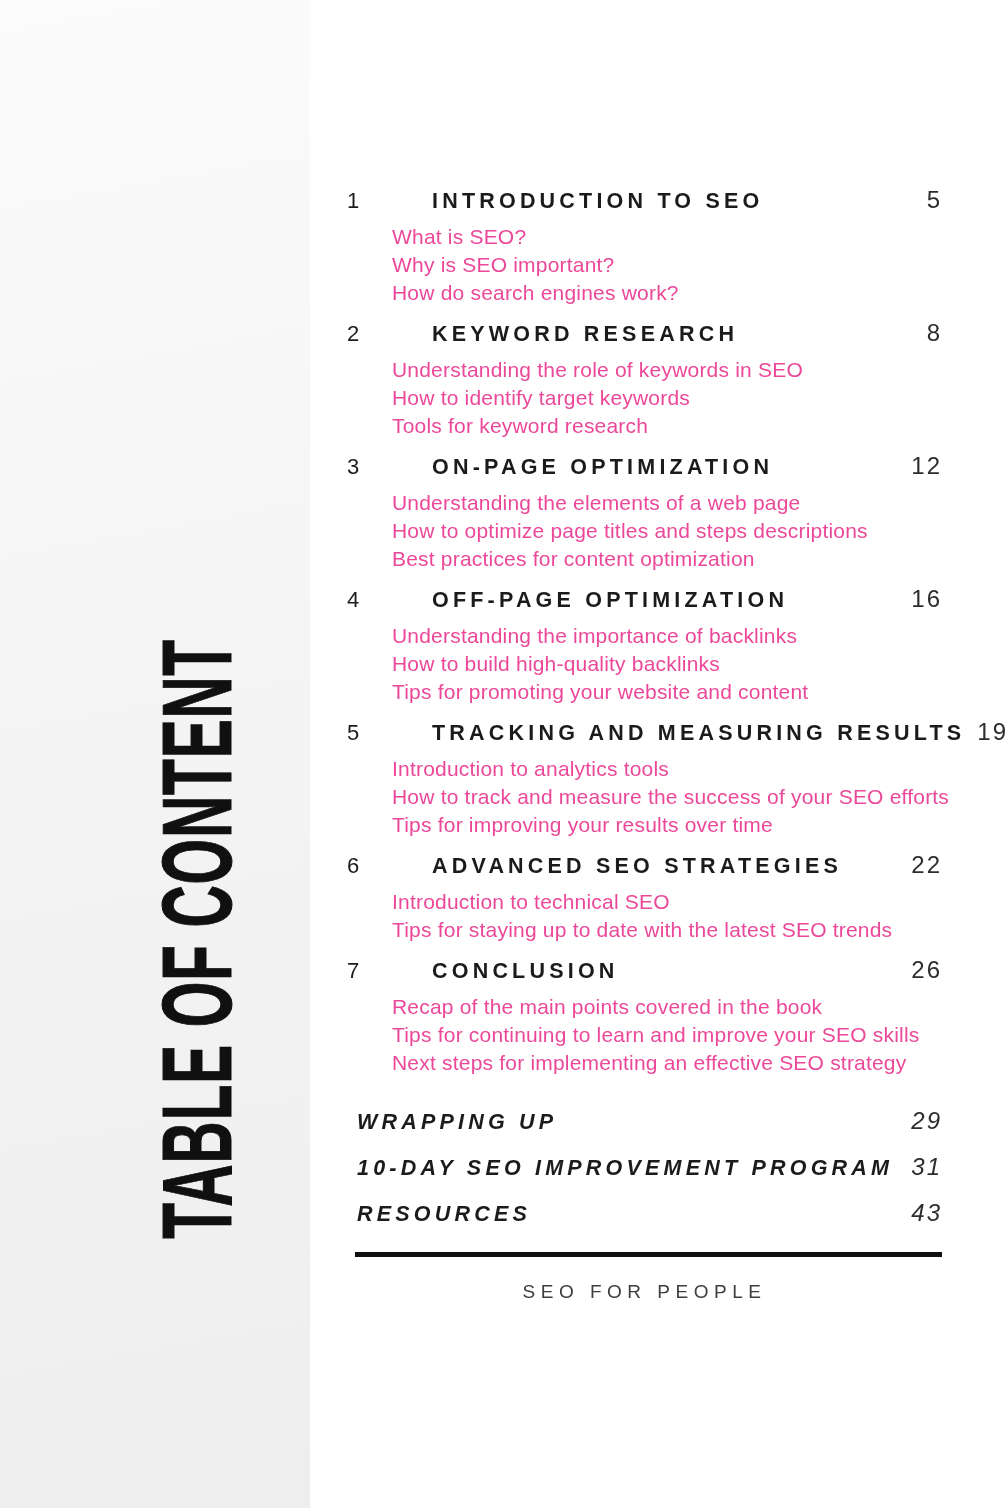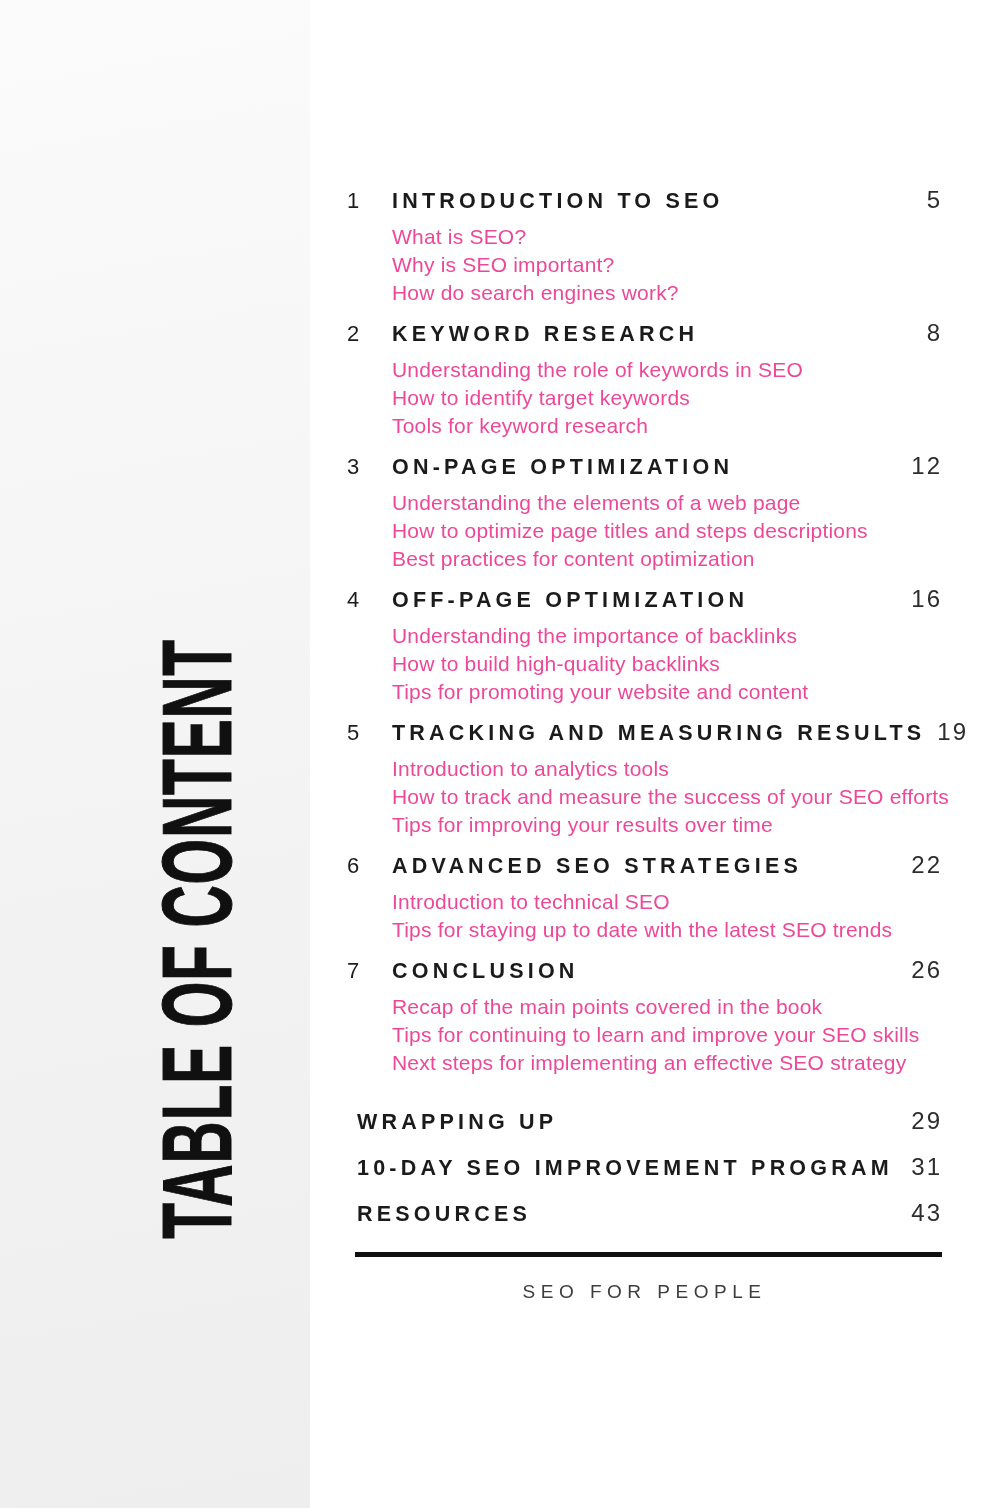--- a/index.html
+++ b/index.html
@@ -51,38 +51,39 @@
     flex: 0 0 45px;
     font-size: 22px;
     color: #1c1c1c;
   }
   .ch-title {
     font-size: 21.5px;
     font-weight: bold;
     letter-spacing: 4.2px;
     color: #1b1b1b;
     white-space: nowrap;
+    margin-left: 40px;
   }
   .ch-page {
     margin-left: auto;
     padding-left: 12px;
     font-size: 24px;
     font-weight: normal;
     letter-spacing: 2px;
     color: #2d2d2d;
   }
   .chapter-items { margin-left: 45px; }
   .chapter-items .sub {
     font-size: 21px;
     line-height: 28px;
     letter-spacing: 0.2px;
     color: #ec4899;
     white-space: nowrap;
   }
-  .extras { margin: 30px 0 0 10px; }
+  .extras { margin: 30px 0 0 10px; font-style: italic; }
   .extra-row {
     display: flex;
     align-items: baseline;
     line-height: 28px;
     margin-bottom: 17px;
   }
   .extra-title {
     font-size: 21.5px;
     font-weight: bold;
     letter-spacing: 4.2px;

